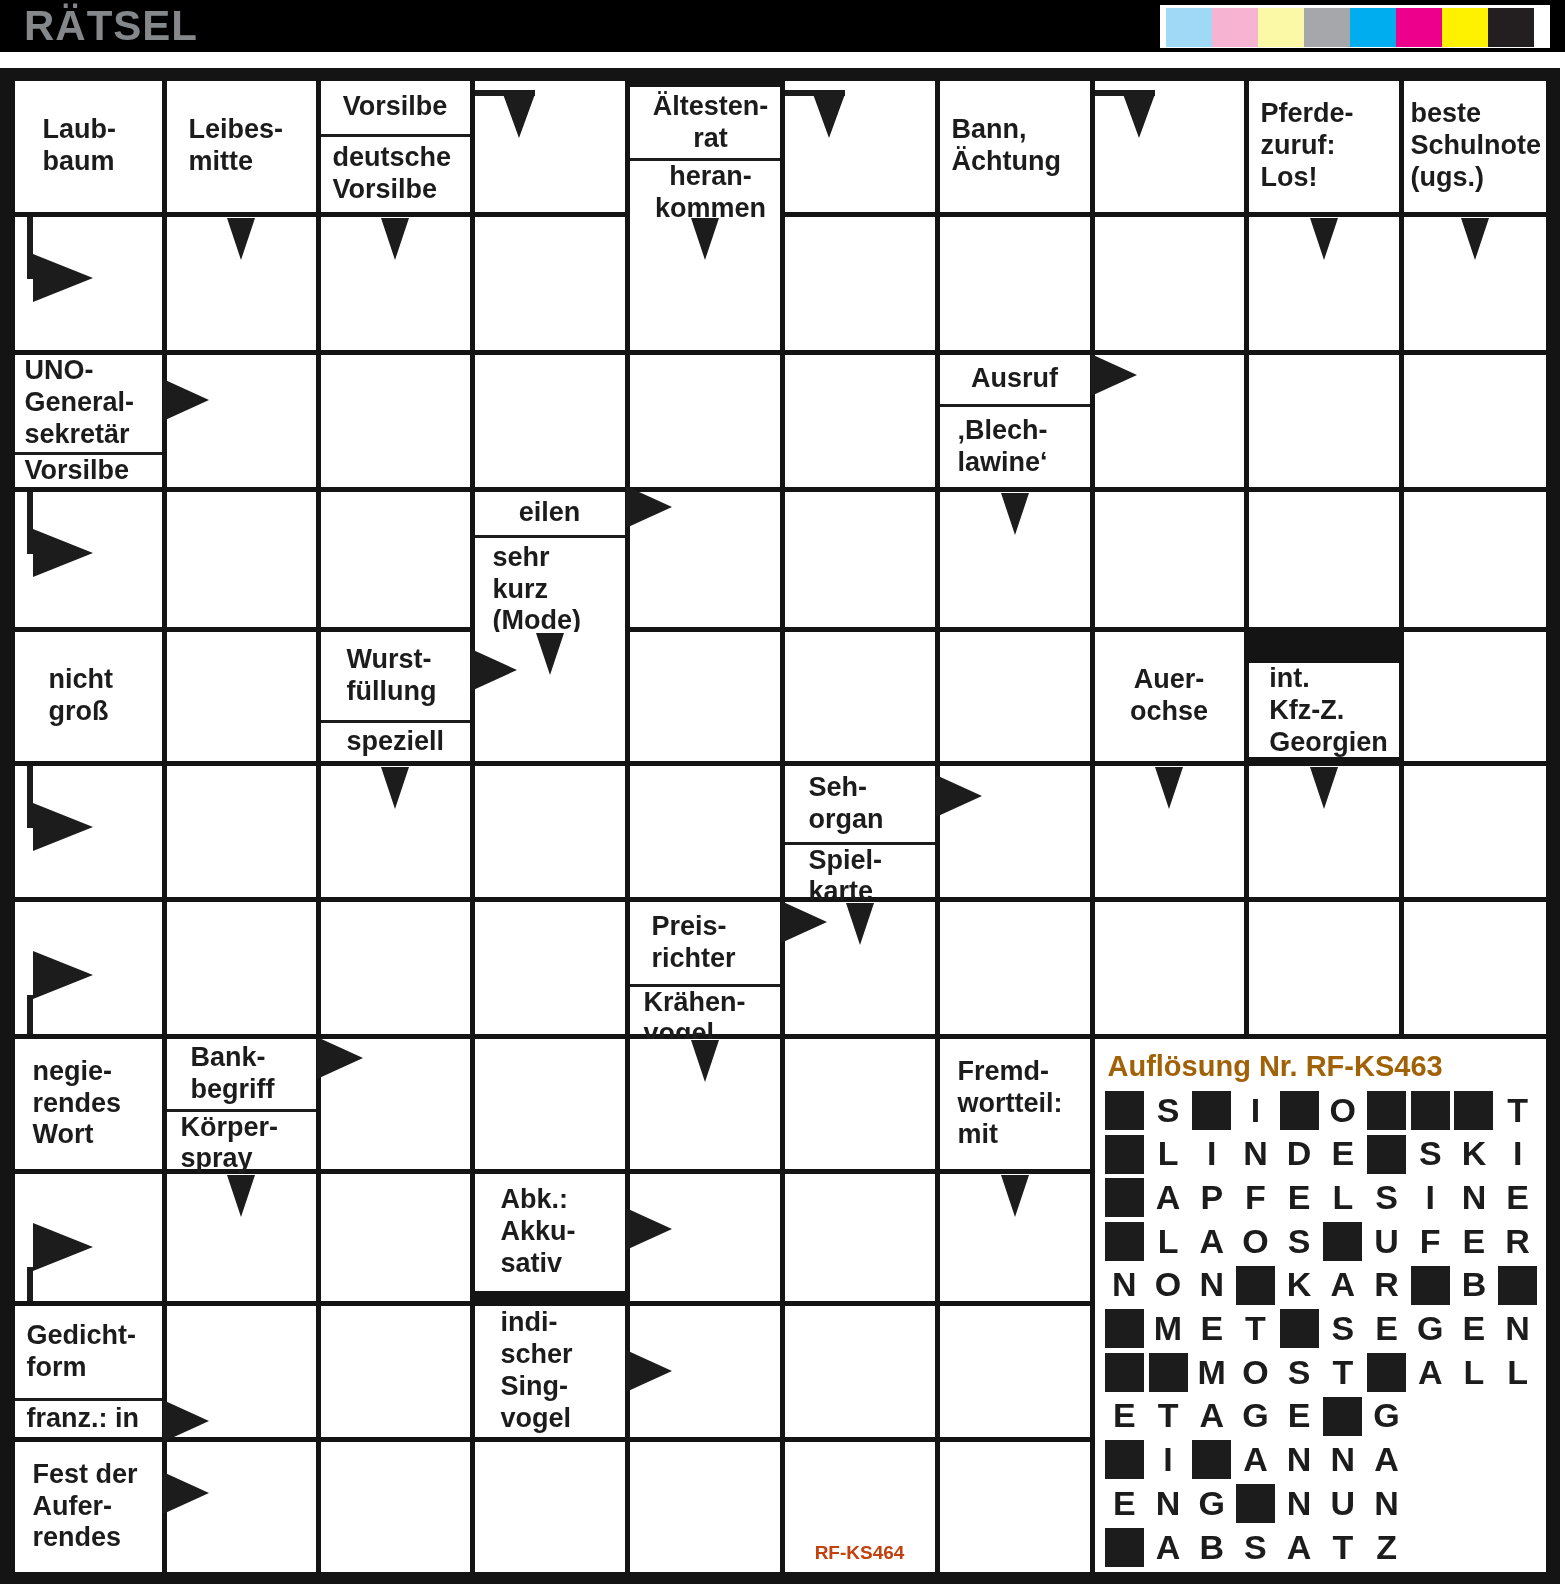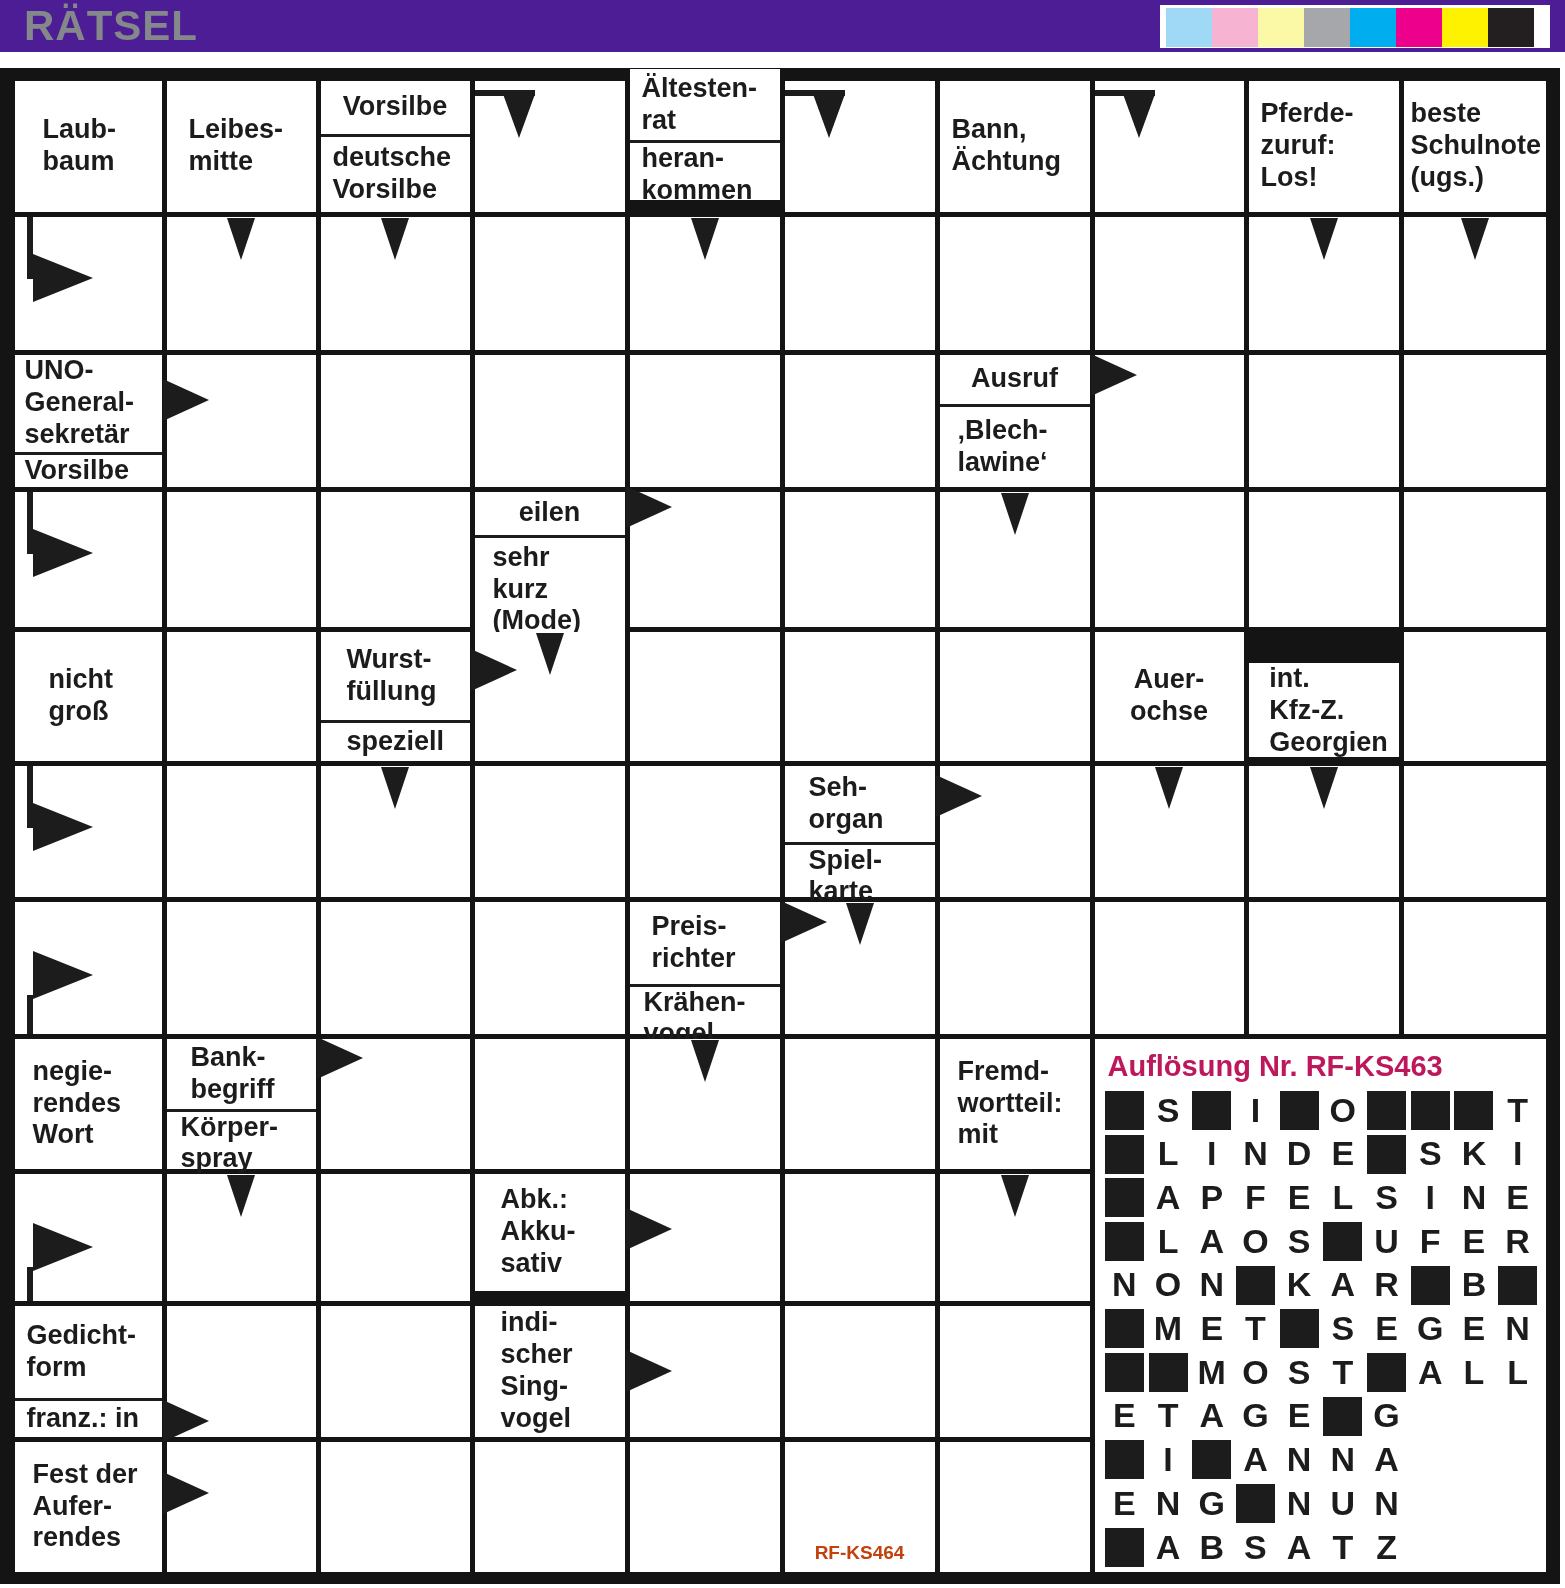--- a/index.html
+++ b/index.html
@@ -1,36 +1,36 @@
 <!DOCTYPE html>
 <html><head>
 <meta charset="utf-8">
 <style>
   html,body{margin:0;padding:0;background:#ffffff;}
   body{width:1565px;height:1588px;position:relative;font-family:"Liberation Sans",sans-serif;-webkit-font-smoothing:antialiased;}
-  .header-bar{position:absolute;left:0;top:0;width:1565px;height:52px;background:#4c1d95;}
+  .header-bar{position:absolute;left:0;top:0;width:1565px;height:52px;background:#000000;}
   .page-title{position:absolute;left:24px;top:2px;margin:0;font-size:42px;font-weight:800;letter-spacing:1px;color:#84888b;font-family:"Liberation Sans",sans-serif;}
   .swatch-strip{position:absolute;right:15px;top:5px;width:390px;height:43px;background:#ffffff;display:flex;align-items:flex-start;padding:0;box-sizing:border-box;}
   .swatch-strip{padding-left:6px;padding-top:3px;}
   .swatch{width:46px;height:39px;flex:none;}
   .grid-frame{position:absolute;left:0;top:68px;width:1560px;height:1516px;background:#141414;}
   .cell{position:absolute;background:#ffffff;box-sizing:border-box;}
   .clue-cell{display:flex;flex-direction:column;}
   .clue-part{box-sizing:border-box;display:flex;flex-direction:column;justify-content:center;
     font-size:27px;line-height:1.18;font-weight:700;color:#1c1c1c;white-space:pre-line;}
   .clue-part.split{border-top:3px solid #1c1c1c;}
   .clue-part.center{align-items:center;text-align:center;padding-left:0 !important;}
   .tri-down{position:absolute;width:0;height:0;border-left:14px solid transparent;border-right:14px solid transparent;border-top:42px solid #1c1c1c;}
   .tri-right{position:absolute;width:0;height:0;border-top:21px solid transparent;border-bottom:21px solid transparent;border-left:46px solid #1c1c1c;}
   .tri-down-sm{position:absolute;width:0;height:0;border-left:16px solid transparent;border-right:16px solid transparent;border-top:44px solid #1c1c1c;}
   .tri-right-lg{position:absolute;width:0;height:0;border-top:24px solid transparent;border-bottom:24px solid transparent;border-left:60px solid #1c1c1c;}
   .hline,.vline{position:absolute;background:#1c1c1c;}
   .code-label{position:absolute;font-size:19px;font-weight:700;color:#c2410c;text-align:center;}
   .solution-box{position:absolute;background:#ffffff;}
-  .solution-title{position:absolute;left:13px;top:11px;font-size:29px;font-weight:700;color:#be185d;white-space:nowrap;}
+  .solution-title{position:absolute;left:13px;top:11px;font-size:29px;font-weight:700;color:#a16207;white-space:nowrap;}
   .sol-cell{position:absolute;width:44px;height:44px;line-height:44px;text-align:center;font-size:34px;font-weight:700;color:#1c1c1c;}
   .sol-block{position:absolute;width:39px;height:39px;background:#1c1c1c;}
 </style>
 </head>
 <body>
 
 <div class="header-bar">
   <h1 class="page-title">RÄTSEL</h1>
   <div class="swatch-strip" id="swatches">
       <div class="swatch" style="background: rgb(159, 217, 246);"></div>
@@ -52,21 +52,21 @@
     <div class="cell clue-cell" style="left: 166.5px; top: 12.5px; width: 149px; height: 131px;">
       <div class="clue-part" style="padding-left: 22px; flex: 1 1 0%;">Leibes-
 mitte</div>
     </div>
     <div class="cell clue-cell" style="left: 320.5px; top: 12.5px; width: 149px; height: 131px;">
       <div class="clue-part center" style="padding-left: 0px; height: 53px; flex: 0 0 auto;">Vorsilbe</div>
       <div class="clue-part split" style="padding-left: 12px; flex: 1 1 0%;">deutsche
 Vorsilbe</div>
     </div>
     <div class="cell" style="left: 474.5px; top: 12.5px; width: 150px; height: 131px;"></div>
-    <div class="cell clue-cell" style="left: 629.5px; top: 1px; width: 150px; height: 131px;">
+    <div class="cell clue-cell" style="left: 629.5px; top: 19px; width: 150px; height: 131px; text-align: center;">
       <div class="clue-part" style="padding-left: 12px; height: 71px; flex: 0 0 auto;">Ältesten-
 rat</div>
       <div class="clue-part split" style="padding-left: 12px; flex: 1 1 0%;">heran-
 kommen</div>
     </div>
     <div class="cell" style="left: 784.5px; top: 12.5px; width: 150px; height: 131px;"></div>
     <div class="cell clue-cell" style="left: 939.5px; top: 12.5px; width: 150px; height: 131px;">
       <div class="clue-part" style="padding-left: 12px; flex: 1 1 0%;">Bann,
 Ächtung</div>
     </div>

